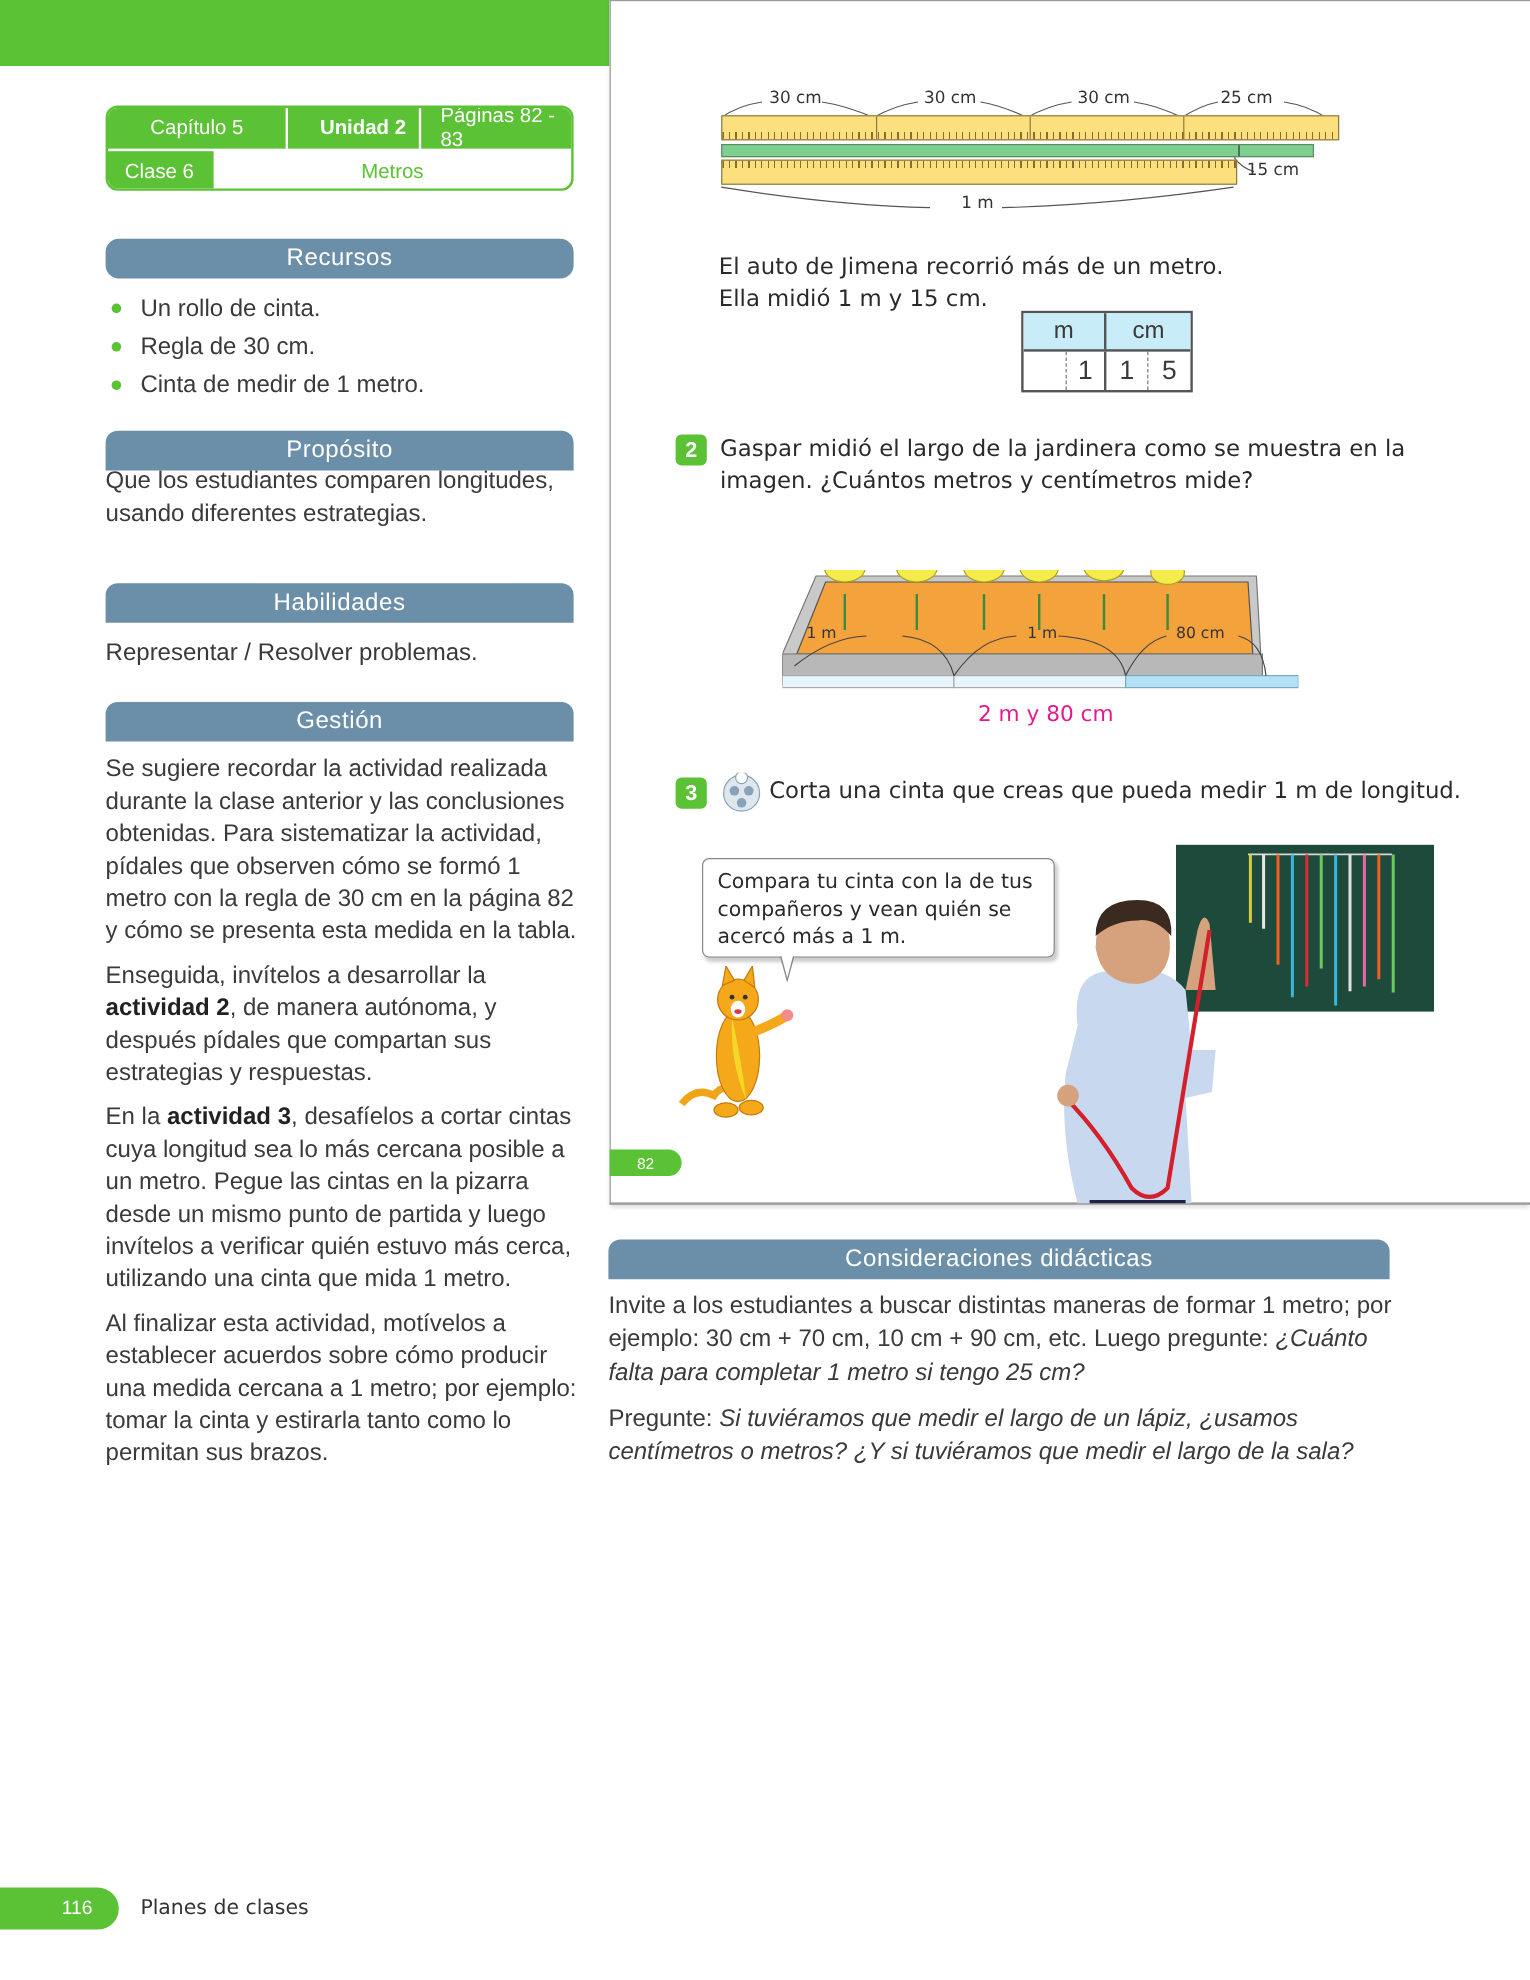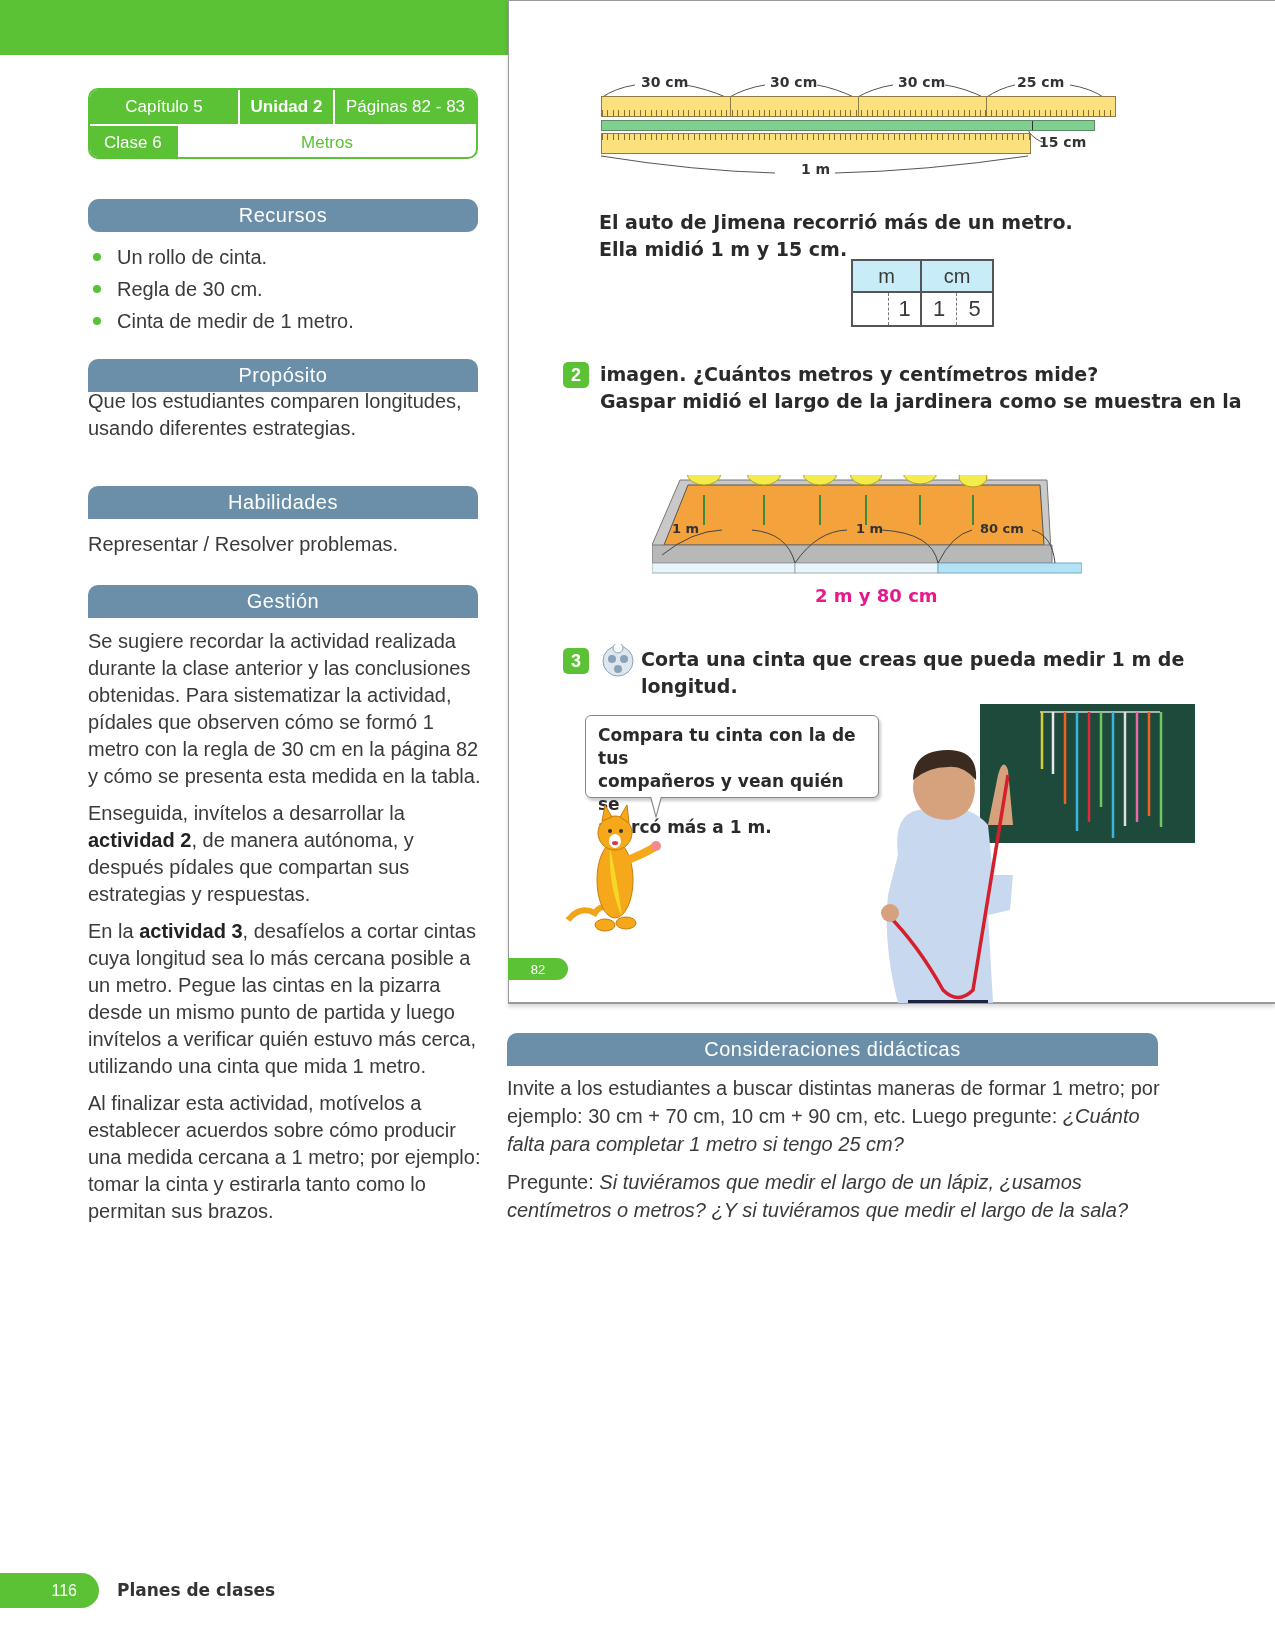--- a/index.html
+++ b/index.html
@@ -3,41 +3,41 @@
 <meta charset="utf-8">
 <style>
   * { box-sizing: border-box; margin: 0; padding: 0; }
   html, body { width: 1275px; height: 1650px; background: #ffffff; overflow: hidden; }
   body { position: relative; font-family: "Liberation Sans", sans-serif; color: #3a3a3a; }
 
   .green-top { position: absolute; left: 0; top: 0; width: 508px; height: 55px; background: #5bc236; }
 
   
   .info-box { position: absolute; left: 88px; top: 88px; width: 390px; height: 71px; border: 2px solid #5bc236; border-radius: 10px; overflow: hidden; background: #fff; }
-  .info-row1 { display: flex; height: 34px; background: #5bc236; color: #fff; font-size: 17px; }
+  .info-row1 { display: flex; height: 34px; background: #5bc236; color: #fff; font-size: 17px; gap: 16px; }
   .info-row1 > div { display: flex; align-items: center; justify-content: center; }
   .info-cap { width: 150px; border-right: 2px solid #fff; }
   .info-uni { width: 95px; border-right: 2px solid #fff; font-weight: bold; }
   .info-pag { flex: 1; }
   .info-row2 { display: flex; height: 35px; border-top: 2px solid #fff; font-size: 17px; }
   .info-clase { width: 88px; background: #5bc236; color: #fff; display: flex; align-items: center; padding-left: 14px; }
   .info-tema { flex: 1; color: #5bc236; display: flex; align-items: center; justify-content: center; }
 
   
   .sec-bar { position: absolute; left: 88px; width: 390px; height: 33px; background: #6b8fa8; color: #fff; border-radius: 10px 10px 0 0; font-size: 20px; display: flex; align-items: center; justify-content: center; letter-spacing: 0.5px; }
   .left-text { position: absolute; left: 88px; width: 395px; font-size: 20px; line-height: 27px; color: #3a3a3a; }
   .left-text p { margin-bottom: 10px; }
   .left-text b { font-weight: bold; color: #222; }
   .bullets { position: absolute; left: 88px; width: 390px; font-size: 20px; color: #3a3a3a; list-style: none; }
   .bullets li { height: 32px; display: flex; align-items: center; }
   .bullets .dot { width: 8px; height: 8px; border-radius: 50%; background: #5bc236; margin: 0 16px 0 5px; flex-shrink: 0; }
 
   
   .page-panel { position: absolute; left: 508px; top: 0; width: 767px; height: 1004px; border-left: 1px solid #9a9a9a; border-bottom: 2px solid #9a9a9a; border-top: 1px solid #9a9a9a; background: #fff; box-shadow: 0 3px 4px rgba(0,0,0,0.15); }
-  .hand { font-family: "DejaVu Sans", sans-serif; color: #2a2a2a; font-weight: bold; }
+  .hand { font-family: "DejaVu Sans", sans-serif; color: #2a2a2a; }
 
   .ruler-label { position: absolute; font-size: 14px; color: #333; }
   .ruler-yellow { position: absolute; background: #fbe07d; border: 1px solid #8a7a4a; }
   .ruler-green { position: absolute; background: #7fd08f; border: 1px solid #5a8a66; }
   .ticks { position: absolute; left: 0; right: 0; height: 6px; background-image: repeating-linear-gradient(90deg, #8a6d2a 0 1px, transparent 1px 5.4px); }
 
   .q-text { position: absolute; font-size: 19px; line-height: 27px; }
   .num-badge { position: absolute; width: 26px; height: 26px; background: #5bc236; color: #fff; border-radius: 5px; font-weight: bold; font-size: 18px; display: flex; align-items: center; justify-content: center; font-family: "Liberation Sans", sans-serif; }
 
   .mtable { position: absolute; left: 851px; top: 259px; width: 143px; height: 68px; border: 2px solid #555; border-collapse: collapse; font-family: "Liberation Sans", sans-serif; font-size: 20px; }
@@ -160,22 +160,22 @@
   <div class="row">
     <div style="width:36px;border-right:1px dashed #777;"></div>
     <div style="width:33px;border-right:2px solid #555;">1</div>
     <div style="width:35px;border-right:1px dashed #777;">1</div>
     <div style="flex:1;">5</div>
   </div>
 </div>
 
 <div class="num-badge" style="left:563px;top:362px;">2</div>
 <div class="q-text hand" style="left:600px;top:361px;">
+  <div>Gaspar midió el largo de la jardinera como se muestra en la</div>
   <div>imagen. ¿Cuántos metros y centímetros mide?</div>
-  <div>Gaspar midió el largo de la jardinera como se muestra en la</div>
 </div>
 
 <div class="planter">
   <svg width="430" height="100">
     <polygon points="28,5 395,5 400,95 0,95 0,70" fill="#c9c9c9" stroke="#777"></polygon>
     <polygon points="36,10 388,10 392,70 12,70" fill="#f3a23c" stroke="#555"></polygon>
     <polygon points="0,70 400,70 400,88 0,88" fill="#b8b8b8" stroke="#777"></polygon>
     <rect x="0" y="88" width="143" height="10" fill="#e6f6fc" stroke="#aaa"></rect>
     <rect x="143" y="88" width="143" height="10" fill="#e6f6fc" stroke="#aaa"></rect>
     <rect x="286" y="88" width="144" height="10" fill="#b3e2f6" stroke="#7ab"></rect>

